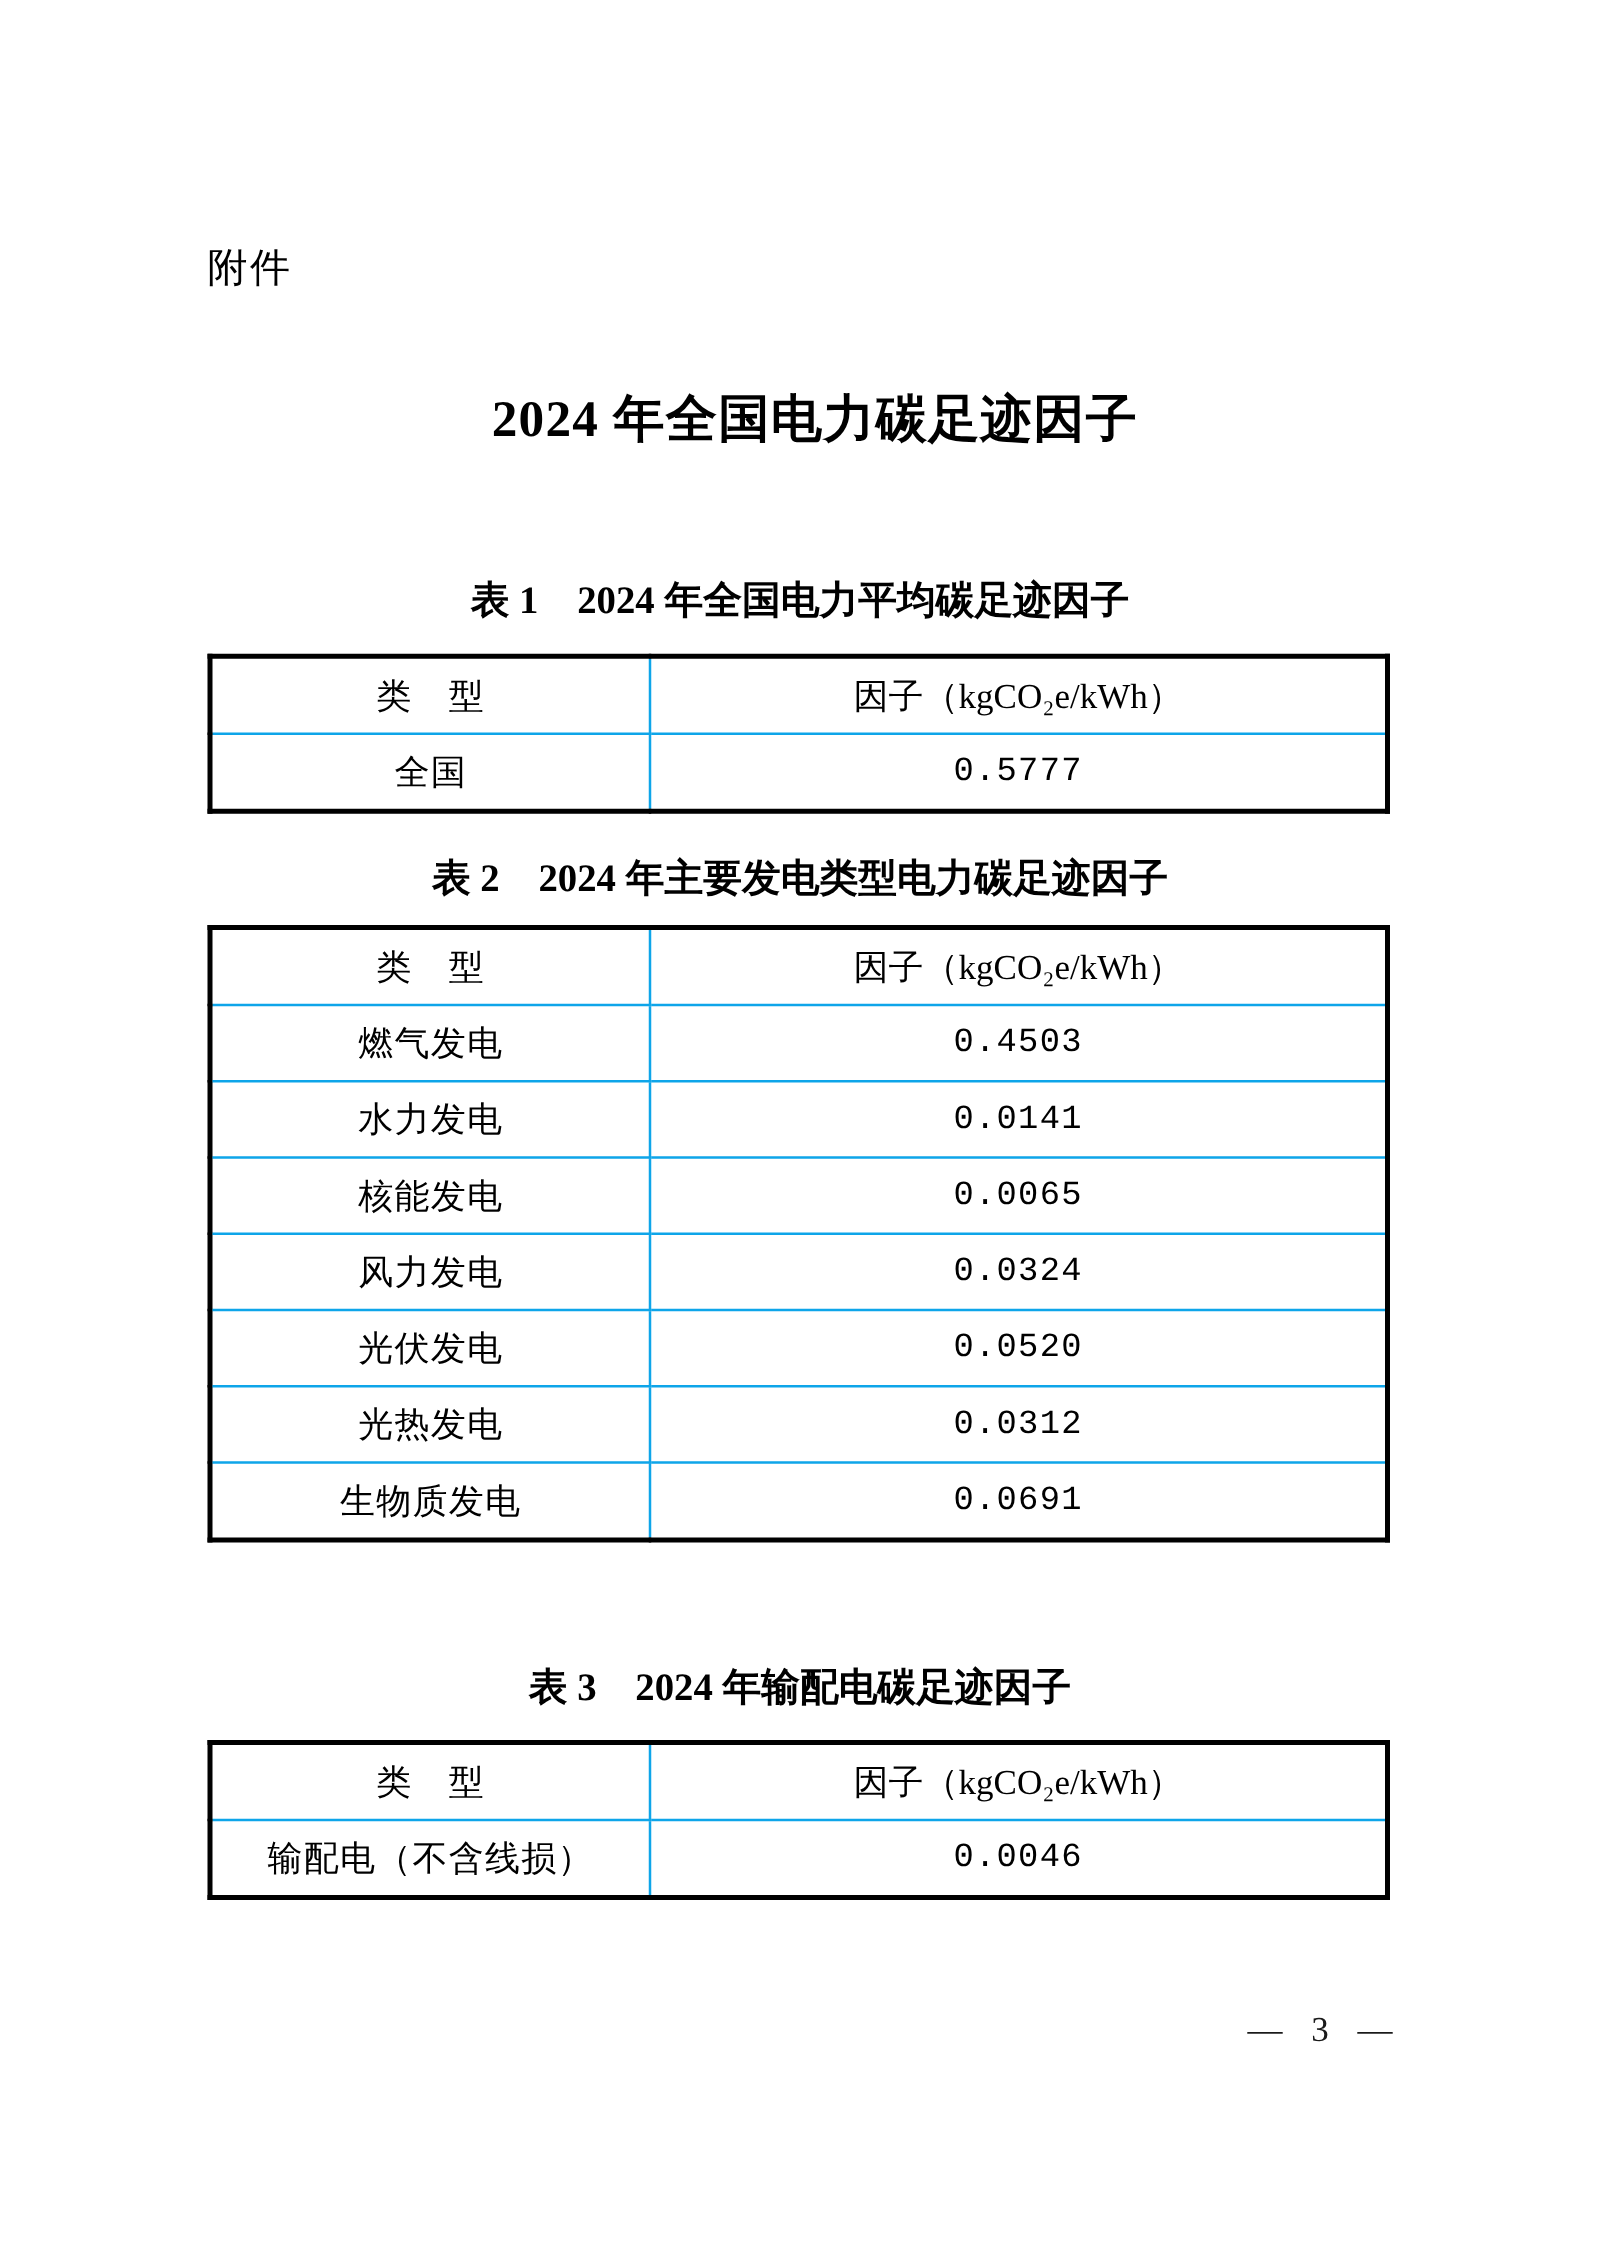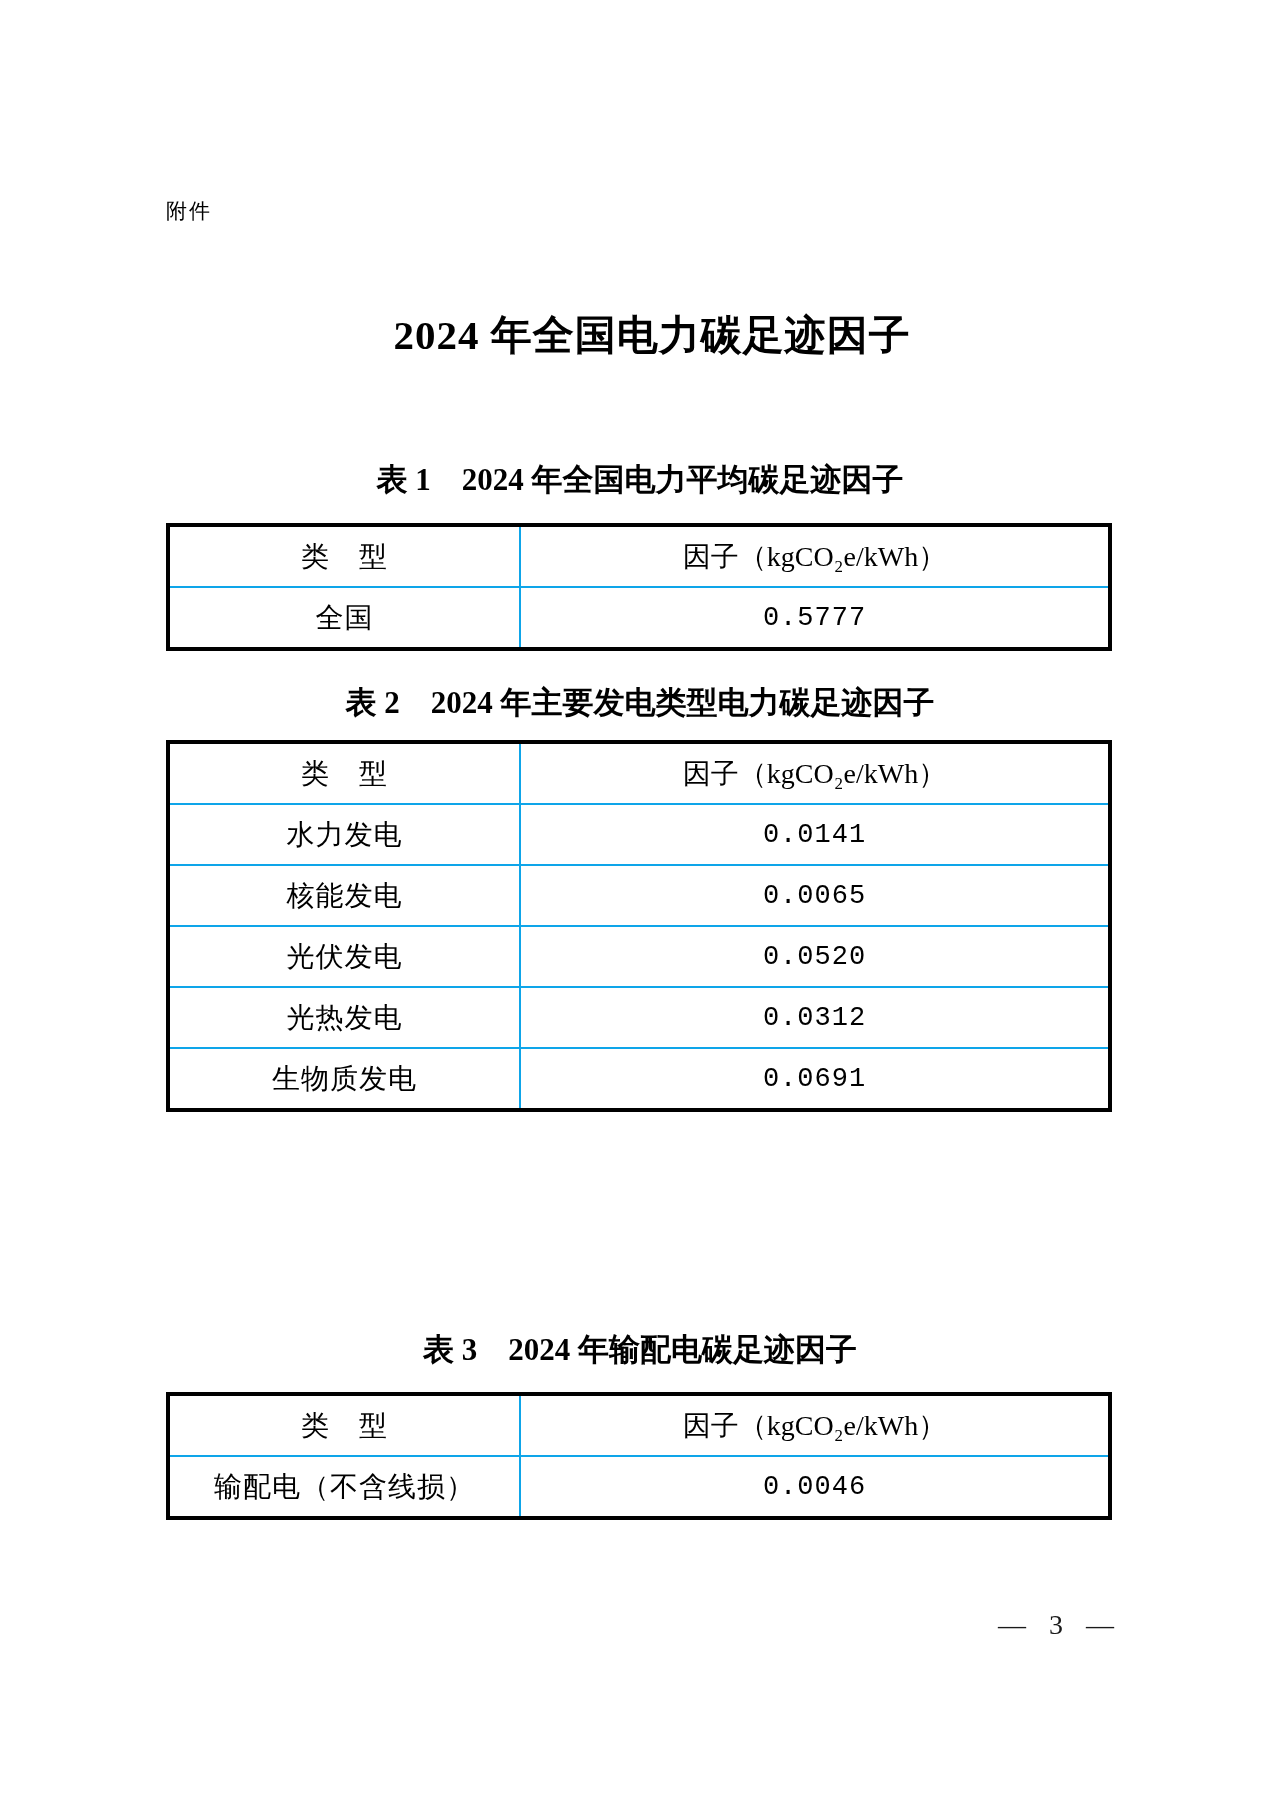--- a/index.html
+++ b/index.html
@@ -13,23 +13,24 @@
     height: 1810px;
     background: #ffffff;
     color: #000000;
     font-family: "Liberation Serif", "DejaVu Serif", serif;
     overflow: hidden;
   }
   .attachment {
     position: absolute;
     left: 166px;
     top: 201px;
-    font-size: 21px;
+    font-size: 32px;
     line-height: 1;
     letter-spacing: 2px;
+    font-family: Liberation Mono, monospace;
   }
   .doc-title {
     position: absolute;
     left: 0;
     top: 312px;
     width: 100%;
     margin: 0;
     text-align: center;
     font-size: 41px;
     font-weight: 700;
@@ -134,26 +135,34 @@
         <col class="col-factor">
       </colgroup>
     <thead>
         <tr>
           <th class="type-col">类　型</th>
           <th class="factor-col">因子（kgCO₂e/kWh）</th>
         </tr>
       </thead>
     <tbody>
         <tr>
+          <td class="type-col">燃气发电</td>
+          <td class="factor-col">0.4503</td>
+        </tr>
+        <tr>
           <td class="type-col">水力发电</td>
           <td class="factor-col">0.0141</td>
         </tr>
         <tr>
           <td class="type-col">核能发电</td>
           <td class="factor-col">0.0065</td>
+        </tr>
+        <tr>
+          <td class="type-col">风力发电</td>
+          <td class="factor-col">0.0324</td>
         </tr>
         <tr>
           <td class="type-col">光伏发电</td>
           <td class="factor-col">0.0520</td>
         </tr>
         <tr>
           <td class="type-col">光热发电</td>
           <td class="factor-col">0.0312</td>
         </tr>
         <tr>

